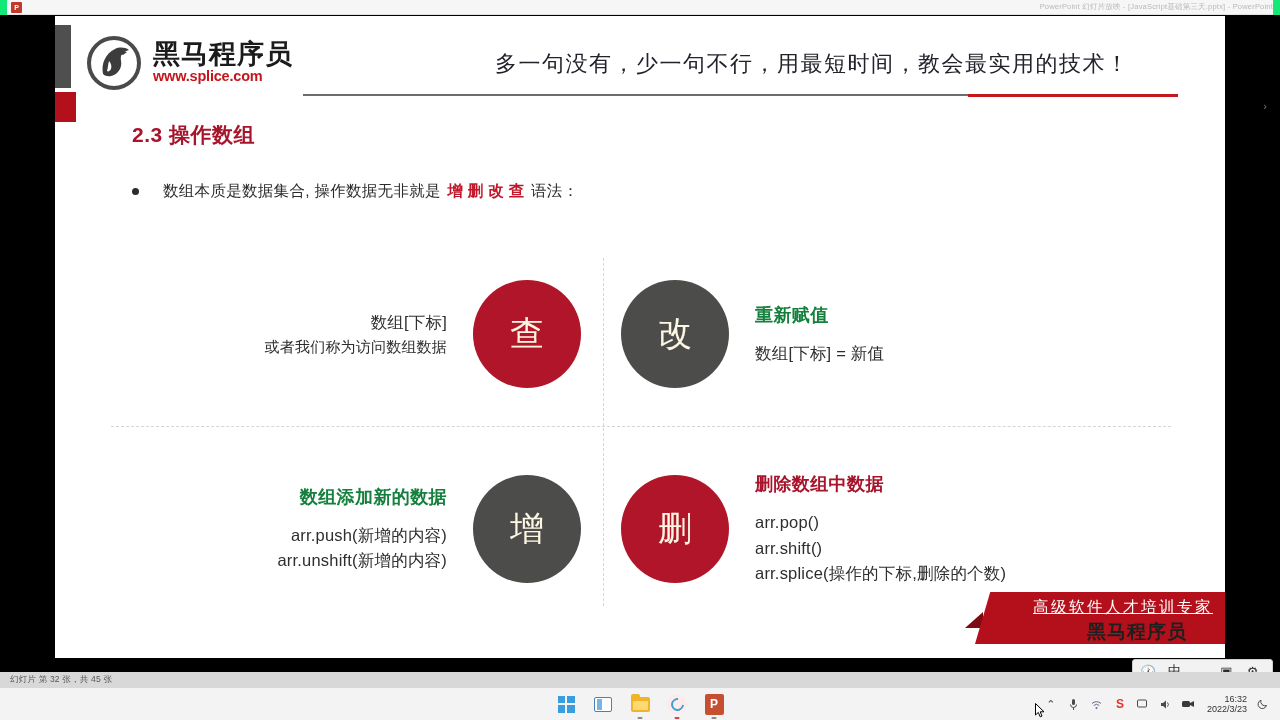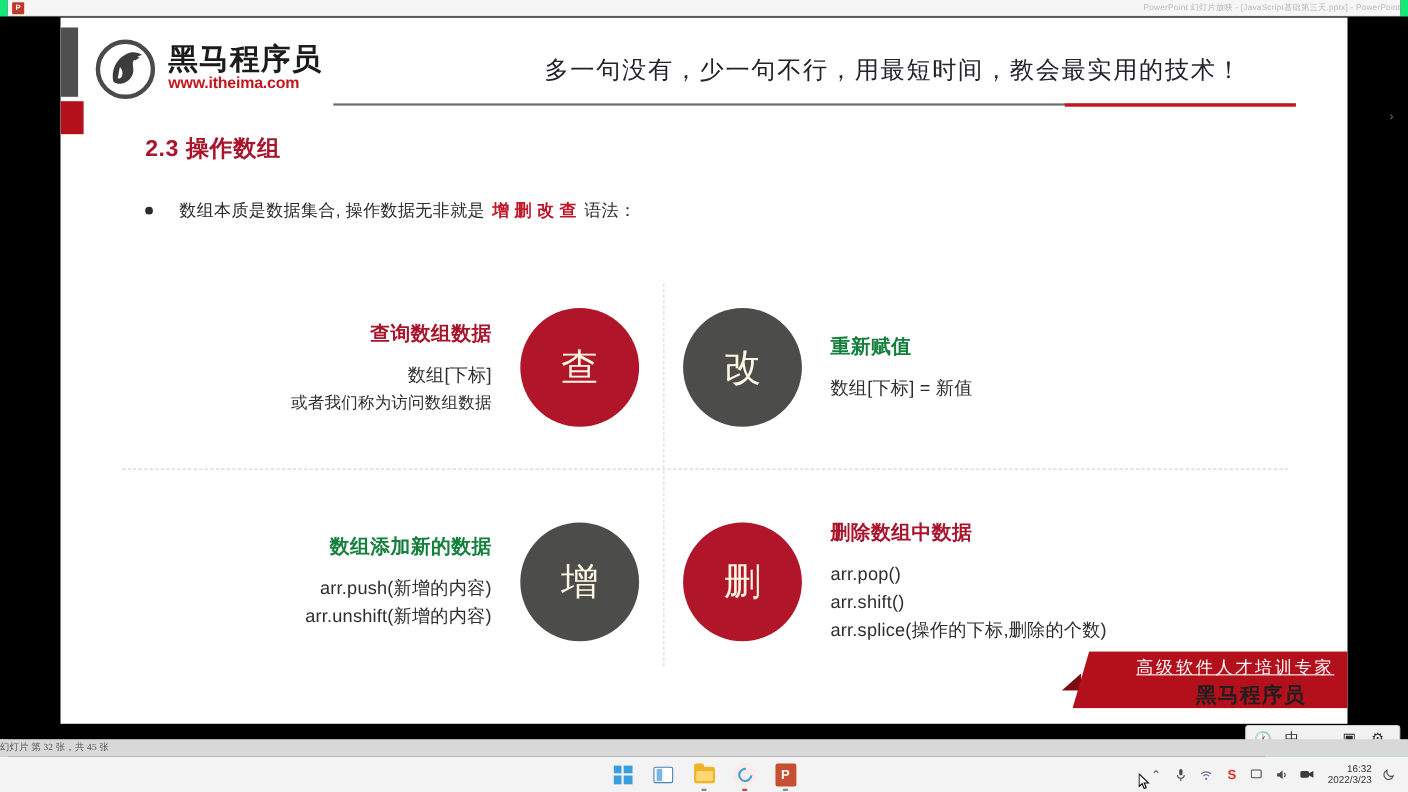--- a/index.html
+++ b/index.html
@@ -161,21 +161,21 @@
   .ime-btn {
     width: 25px; height: 20px; display: flex; align-items: center; justify-content: center;
     font-size: 13px; color: #2b2b2b;
   }
 
   
   .statusbar {
     position: absolute; left: 0; top: 672px; width: 1280px; height: 16px;
     background: #d8d8d8; display: flex; align-items: center;
   }
-  .status-text { font-size: 8.5px; color: #555; letter-spacing: .2px; font-family: Liberation Serif, serif; }
+  .status-text { font-size: 8.5px; color: #555; padding-left: 10px; letter-spacing: .2px; }
 
   
   .taskbar {
     position: absolute; left: 0; top: 688px; width: 1280px; height: 32px;
     background: #f3f3f3; display: flex; align-items: center;
   }
   .tb-center {
     position: absolute; left: 0; width: 1280px; height: 32px;
     display: flex; align-items: center; justify-content: center; gap: 13px;
   }
@@ -240,42 +240,41 @@
         <svg viewBox="0 0 58 58" width="58" height="58">
           <circle cx="29" cy="29" r="25" fill="none" stroke="#4a4a4a" stroke-width="4"></circle>
           <path d="M18 40 C16 30 20 20 30 15 C34 13 40 13 44 16 C40 17 37 19 36 22
                    C35 25 37 28 36 32 C35 37 31 41 26 42 C23 42.6 20 42 18 40 Z" fill="#3c3c3c"></path>
           <path d="M31 18 C35 17 39 17 42 18 L38 21 Z" fill="#3c3c3c"></path>
           <path d="M24 27 C26 29 27 32 26 35 C25 37 23 38 22 37 C23 34 23 30 24 27 Z" fill="#ffffff"></path>
         </svg>
       </div>
       <div>
         <div class="logo-text-main">黑马程序员</div>
-        <div class="logo-text-url">www.itheima.com</div>
+        <div class="logo-text-url">www.splice.com</div>
       </div>
     </div>
 
     <div class="tagline">多一句没有，少一句不行，用最短时间，教会最实用的技术！</div>
     <div class="tag-rule"></div>
     <div class="tag-rule-red"></div>
 
     <div class="sec-title">2.3 操作数组</div>
 
     <div class="bullet-row">
       <span class="bullet-dot"></span>
       <span class="bullet-text"><span>数组本质是数据集合, 操作数据无非就是 </span><span class="hl">增 删 改 查</span><span> 语法：</span></span>
     </div>
 
     <div class="grid">
       <div class="hline"></div>
       <div class="vline"></div>
 
       <div class="cell cell-q1">
         <div class="txtblock right">
-          <div class="bk-head red">查询数组数据</div>
           <div class="bk-line">数组[下标]</div>
           <div class="bk-line sm">或者我们称为访问数组数据</div>
         </div>
         <div class="circle red">查</div>
       </div>
 
       <div class="cell cell-q2">
         <div class="circle gray">改</div>
         <div class="txtblock left">
           <div class="bk-head gray">重新赋值</div>

